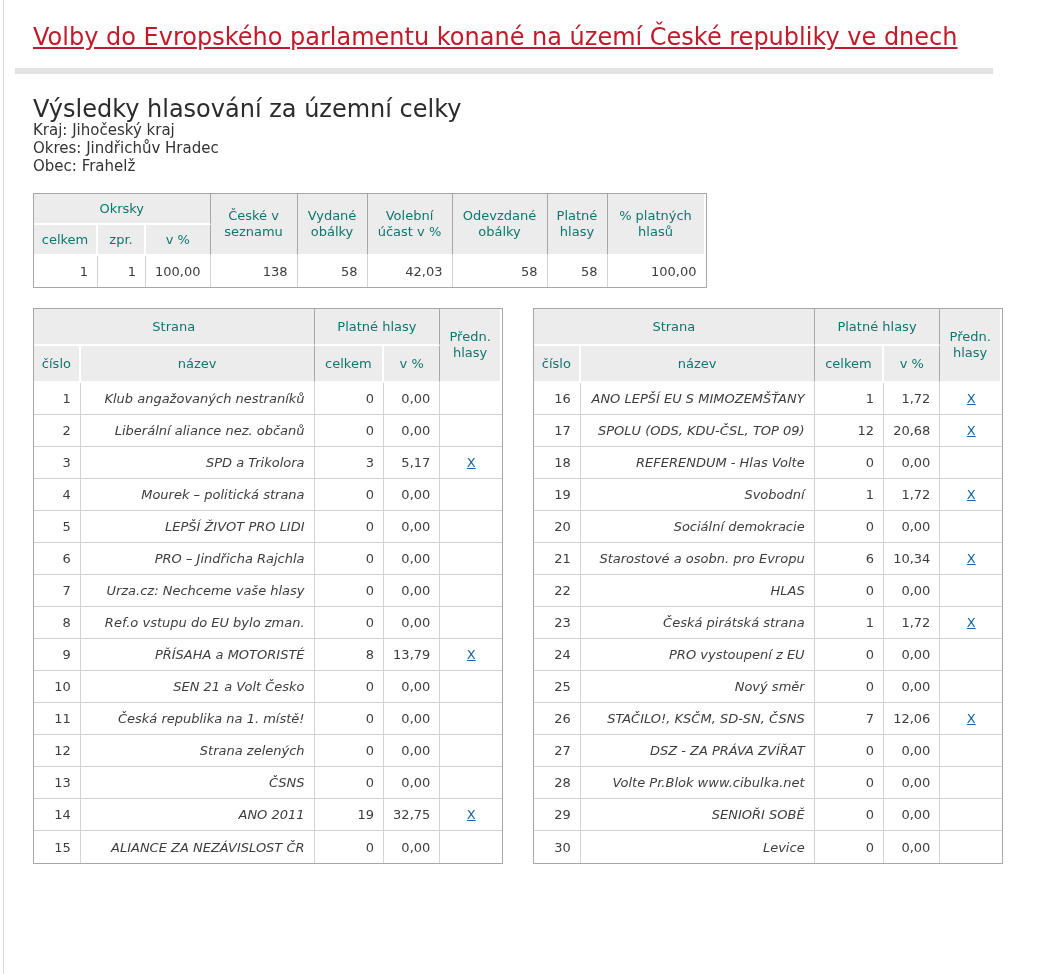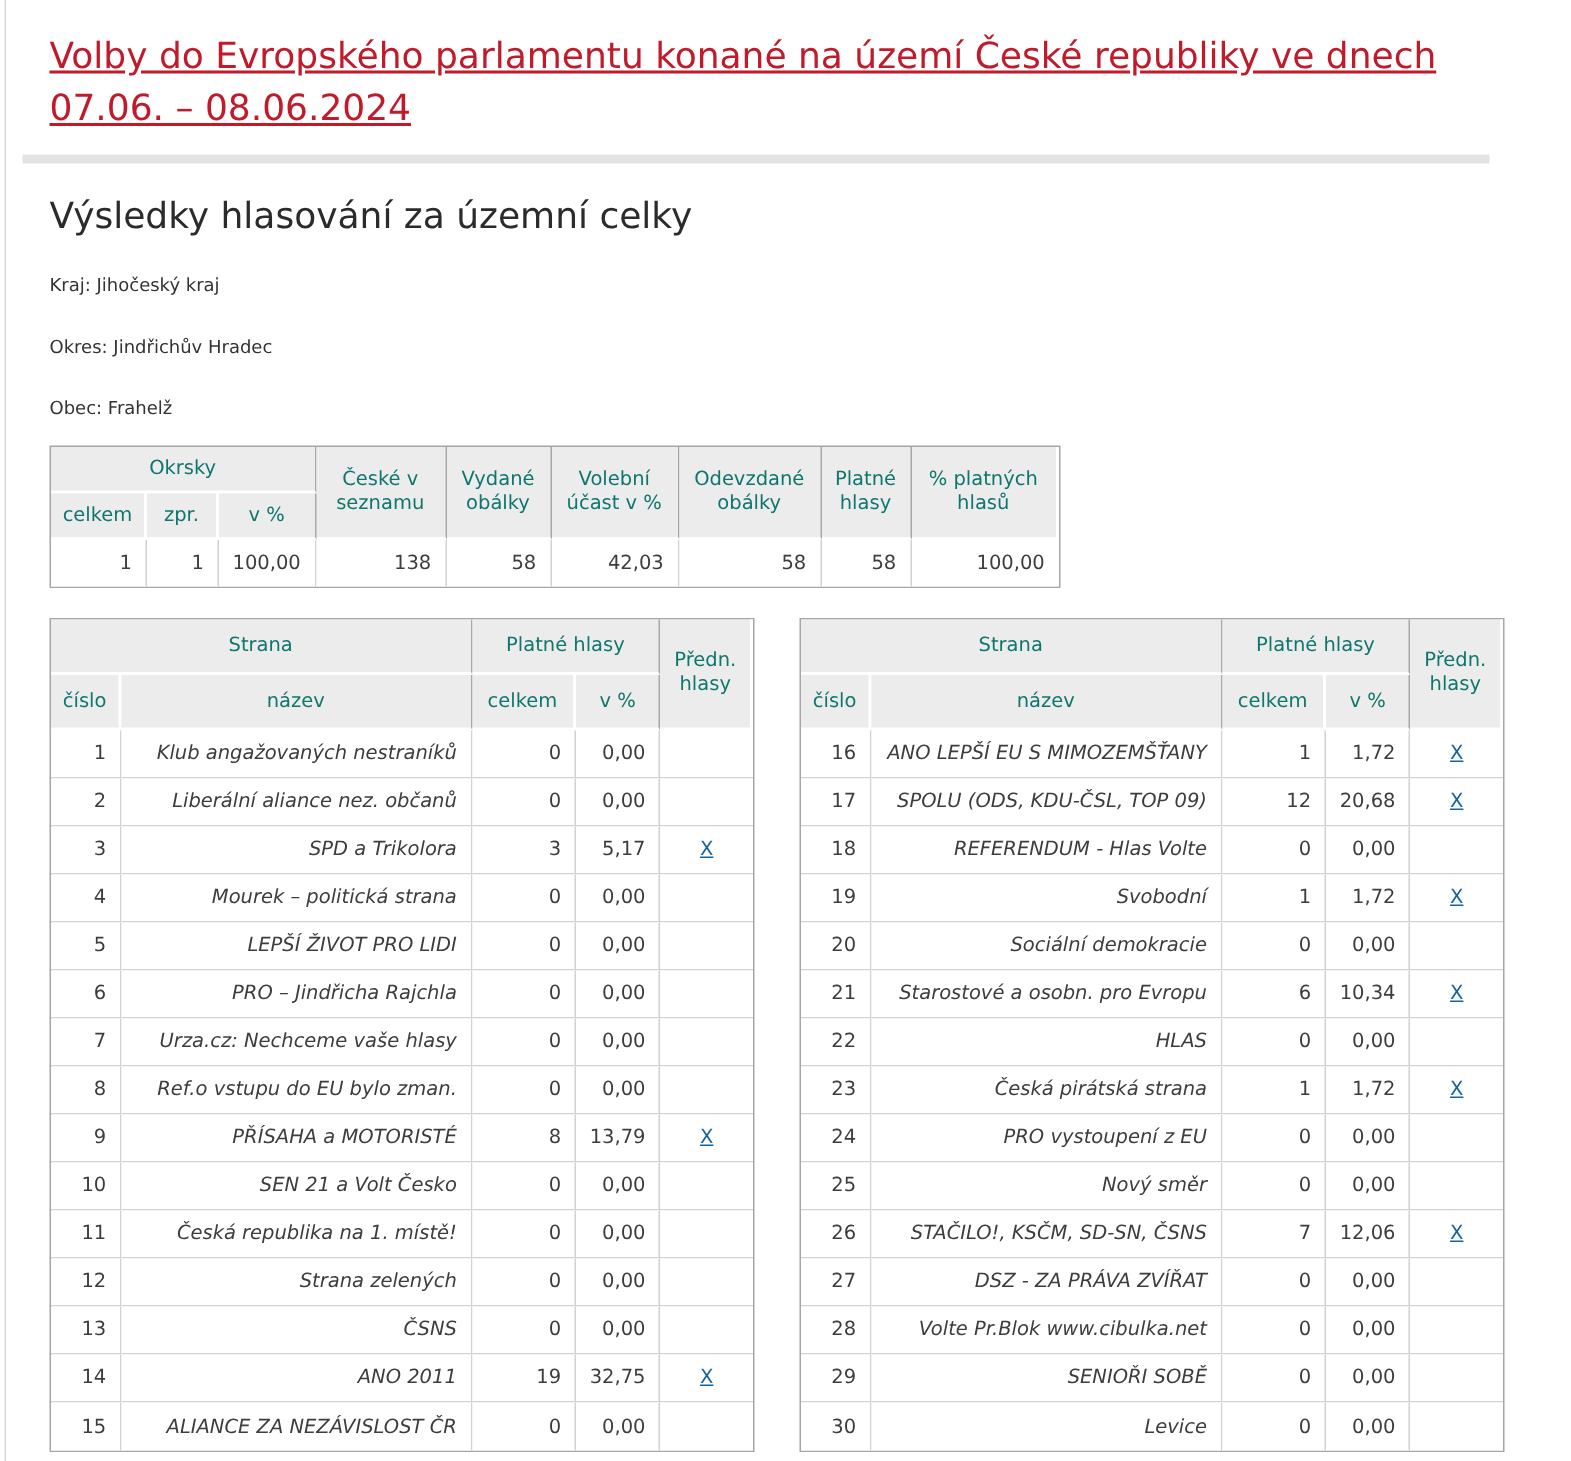--- a/index.html
+++ b/index.html
@@ -32,22 +32,21 @@
     margin: 13px 10px 0 -18px; 
   }
   h2.subtitle {
     margin-top: 23px;
     font-size: 24px;
     line-height: 24px;
     font-weight: normal;
     color: #2b2b2b;
   }
   .region-line {
-    margin-top: 27px;
-    font-size: 12px;
+    font-size: 15px;
     color: #333333;
   }
 
   
   .tblwrap {
     display: inline-block;
     border: 1px solid #a6a6a6;
     background: #ffffff;
     vertical-align: top;
   }
@@ -103,21 +102,20 @@
 </style>
 </head>
 <body>
 
 <div class="page-edge"></div>
 
 <div class="content">
 
   <h1 class="title">
     <span style="display:block">Volby do Evropského parlamentu konané na území České republiky ve dnech</span>
-    <span style="display:block">07.06. – 08.06.2024</span>
   </h1>
 
   <div class="divider"></div>
 
   <h2 class="subtitle">Výsledky hlasování za územní celky</h2>
 
   <div class="region-line">Kraj: Jihočeský kraj</div>
   <div class="region-line">Okres: Jindřichův Hradec</div>
   <div class="region-line">Obec: Frahelž</div>
 

